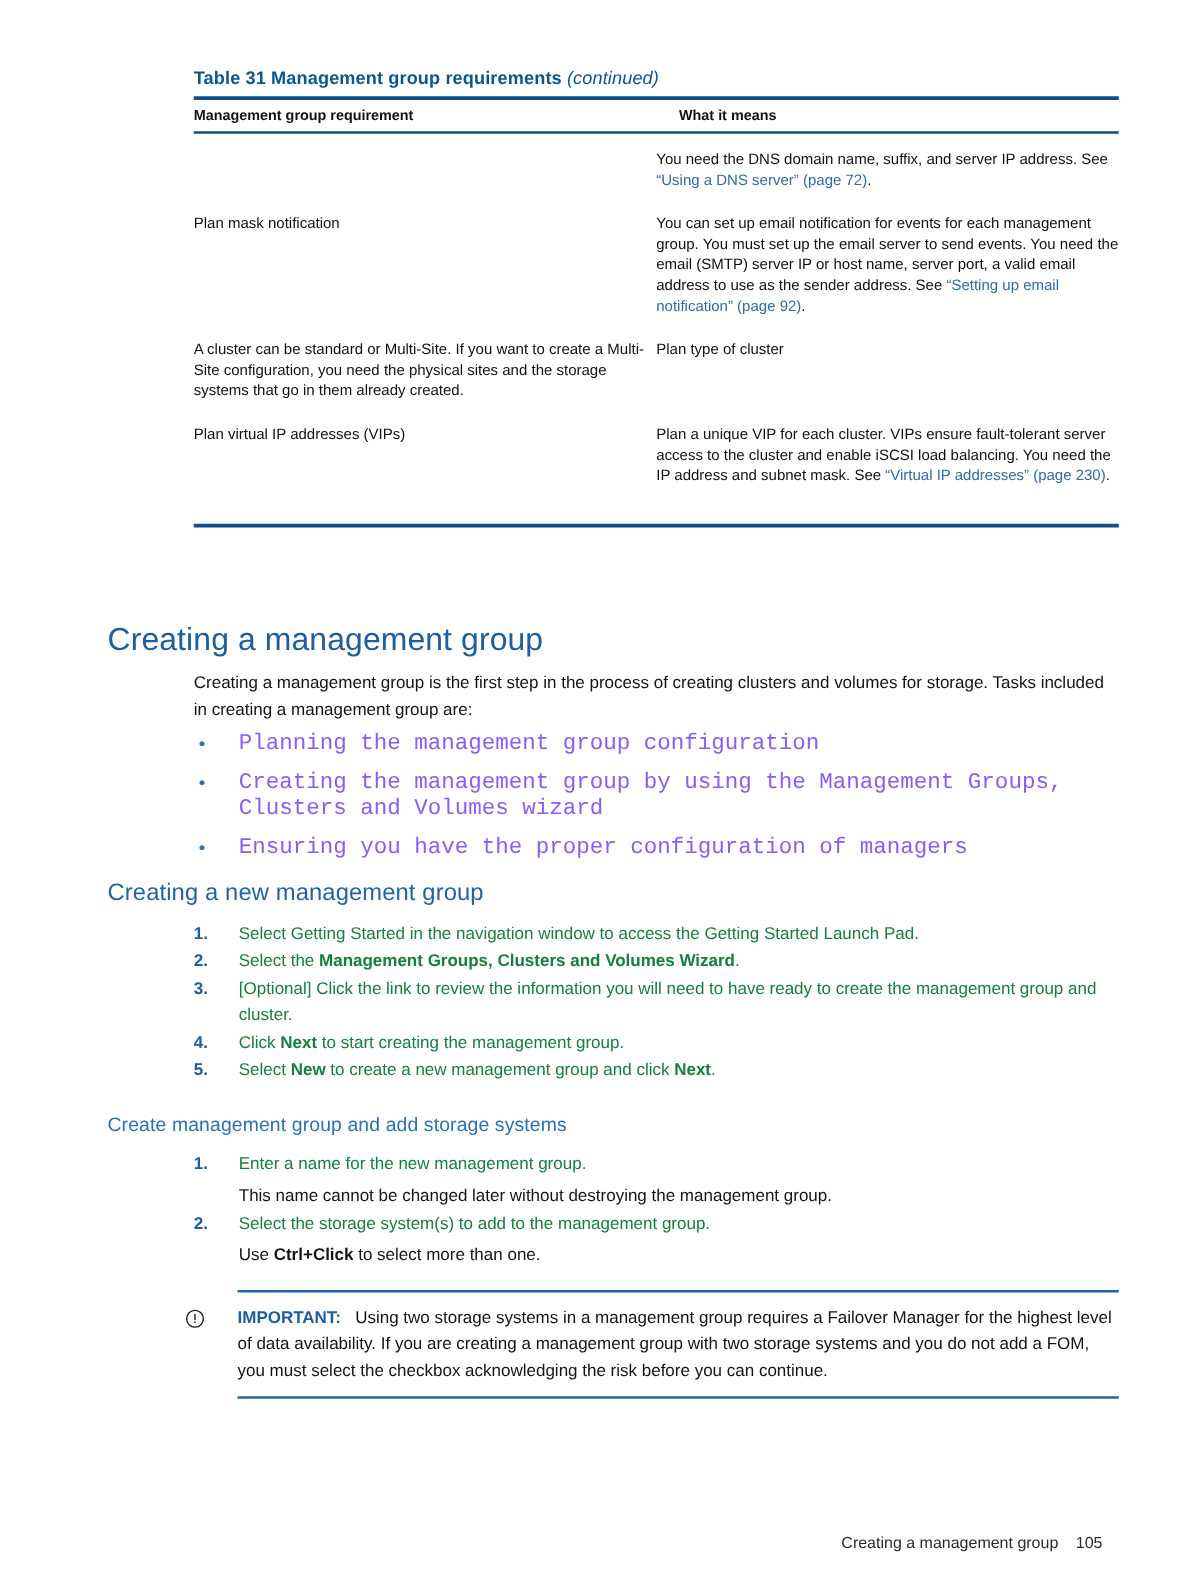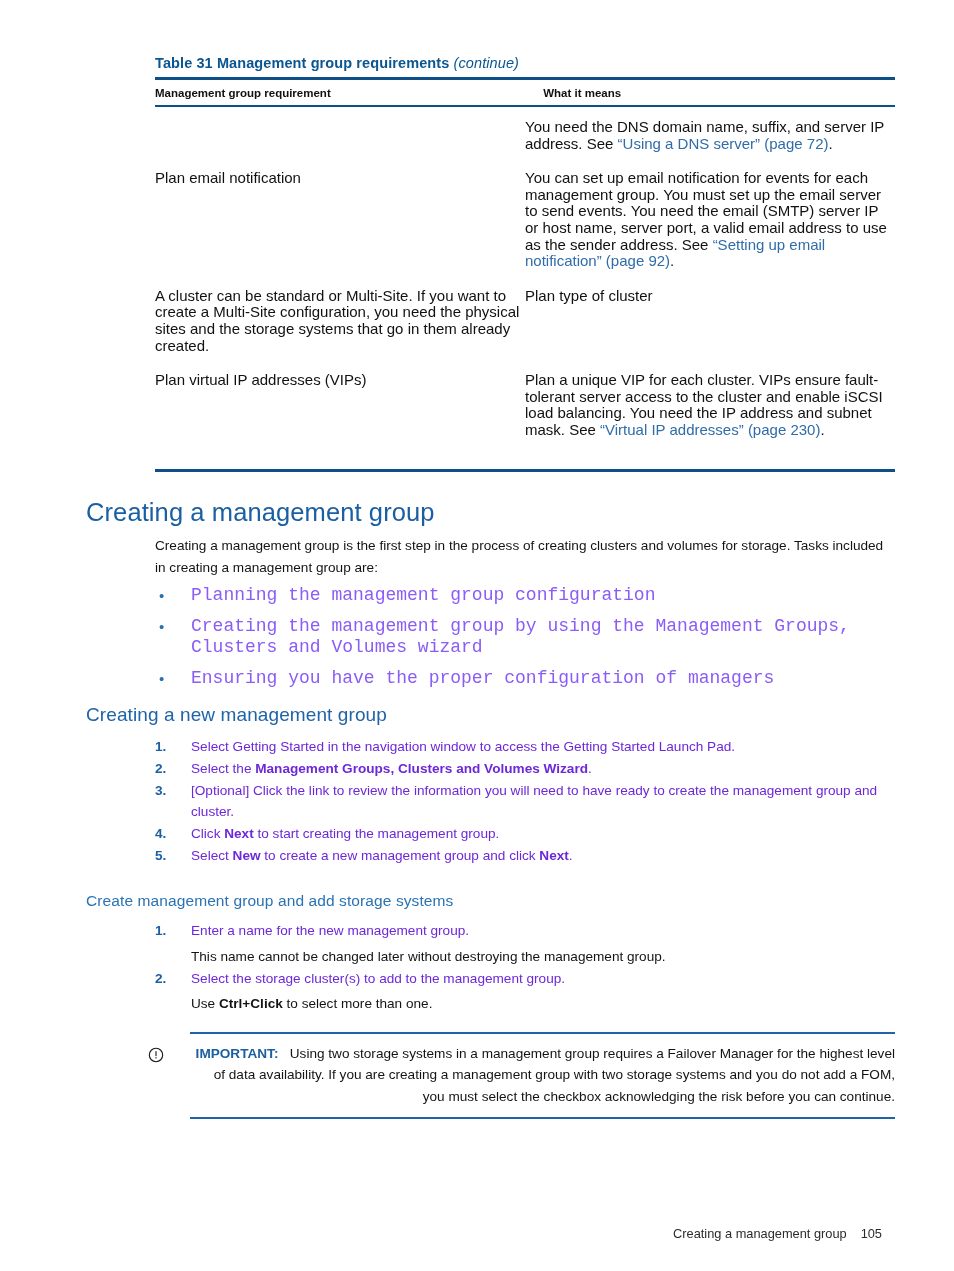--- a/index.html
+++ b/index.html
@@ -69,21 +69,21 @@
     color: #111111;
   }
   .col-a { width: 370px; padding-right: 8px; box-sizing: border-box; }
   .col-b { width: 370px; box-sizing: border-box; margin-left: 36px; }
 
   .trow {
     display: flex;
     align-items: flex-start;
   }
   .td {
-    font-size: 15px;
+    font-size: 12px;
     line-height: 16.6px;
     color: #111111;
   }
   .td-a { width: 370px; padding-right: 10px; box-sizing: border-box; }
   .td-b { width: 370px; box-sizing: border-box; }
 
   .row-pad-0 { padding-top: 12px; padding-bottom: 8px; }
   .row-pad   { padding-top: 10px; padding-bottom: 8px; }
   .row-pad-last { padding-top: 10px; padding-bottom: 12px; }
 
@@ -171,21 +171,21 @@
     font-weight: bold;
     font-size: 13.6px;
     line-height: 21.8px;
     text-align: left;
     box-sizing: border-box;
   }
   .num-body {
     flex: 1;
     font-size: 13.6px;
     line-height: 21.8px;
-    color: #6d28d9;
+    color: #15803d;
   }
   .num-sub {
     font-size: 13.6px;
     line-height: 21.8px;
     color: #141414;
     margin-top: 4px;
   }
   b, strong { font-weight: bold; }
 
   
@@ -196,21 +196,20 @@
   }
   .note-rule {
     height: 1.6px;
     background: #1f63a8;
     width: 100%;
   }
   .note-inner {
     display: flex;
     align-items: flex-start;
     padding: 9px 0 9px 0;
-    text-align: right;
   }
   .note-icon {
     position: absolute;
     left: -42px;
     top: 13px;
     width: 16px;
     height: 16px;
   }
   .note-body {
     font-size: 13.6px;
@@ -239,39 +238,39 @@
 </style>
 </head>
 <body>
 
 <div class="page">
 
   <div class="table-block">
 
     <div class="table-caption">
       <span>Table 31 Management group requirements</span>
-      <span class="cont">(continue)</span>
+      <span class="cont">(continued)</span>
     </div>
 
     <div class="rule-top"></div>
 
     <div class="thead">
       <div class="th col-a">Management group requirement</div>
       <div class="th col-b">What it means</div>
     </div>
 
     <div class="rule-head"></div>
 
     <div id="table-body">
         <div class="trow row-pad-0">
           <div class="td td-a"></div>
           <div class="td td-b"><span>You need the DNS domain name, suffix, and server IP address. See </span><a class="link" href="#">“Using a DNS server” (page 72)</a><span>.</span></div>
         </div>
         <div class="trow row-pad">
-          <div class="td td-a">Plan email notification</div>
+          <div class="td td-a">Plan mask notification</div>
           <div class="td td-b"><span>You can set up email notification for events for each management group. You must set up the email server to send events. You need the email (SMTP) server IP or host name, server port, a valid email address to use as the sender address. See </span><a class="link" href="#">“Setting up email notification” (page 92)</a><span>.</span></div>
         </div>
         <div class="trow row-pad">
           <div class="td td-b"><span>A cluster can be standard or Multi-Site. If you want to create a Multi-Site configuration, you need the physical sites and the storage systems that go in them already created.</span></div>
           <div class="td td-a">Plan type of cluster</div>
         </div>
         <div class="trow row-pad">
           <div class="td td-a">Plan virtual IP addresses (VIPs)</div>
           <div class="td td-b"><span>Plan a unique VIP for each cluster. VIPs ensure fault-tolerant server access to the cluster and enable iSCSI load balancing. You need the IP address and subnet mask. See </span><a class="link" href="#">“Virtual IP addresses” (page 230)</a><span>.</span></div>
         </div>
@@ -342,21 +341,21 @@
       <div class="num-row">
         <div class="num-idx">1.</div>
         <div style="flex: 1 1 0%;">
           <div class="num-body"><span>Enter a name for the new management group.</span></div>
           <div class="num-sub"><span>This name cannot be changed later without destroying the management group.</span></div>
         </div>
       </div>
       <div class="num-row">
         <div class="num-idx">2.</div>
         <div style="flex: 1 1 0%;">
-          <div class="num-body"><span>Select the storage cluster(s) to add to the management group.</span></div>
+          <div class="num-body"><span>Select the storage system(s) to add to the management group.</span></div>
           <div class="num-sub"><span>Use </span><b>Ctrl+Click</b><span> to select more than one.</span></div>
         </div>
       </div>
     </div>
 
   <div class="note" style="top:1032px;">
     <div class="note-rule"></div>
     <div class="note-wrap">
       <svg class="note-icon" viewBox="0 0 16 16">
         <circle cx="8" cy="8" r="6.7" fill="none" stroke="#1a1a1a" stroke-width="1.1"></circle>

